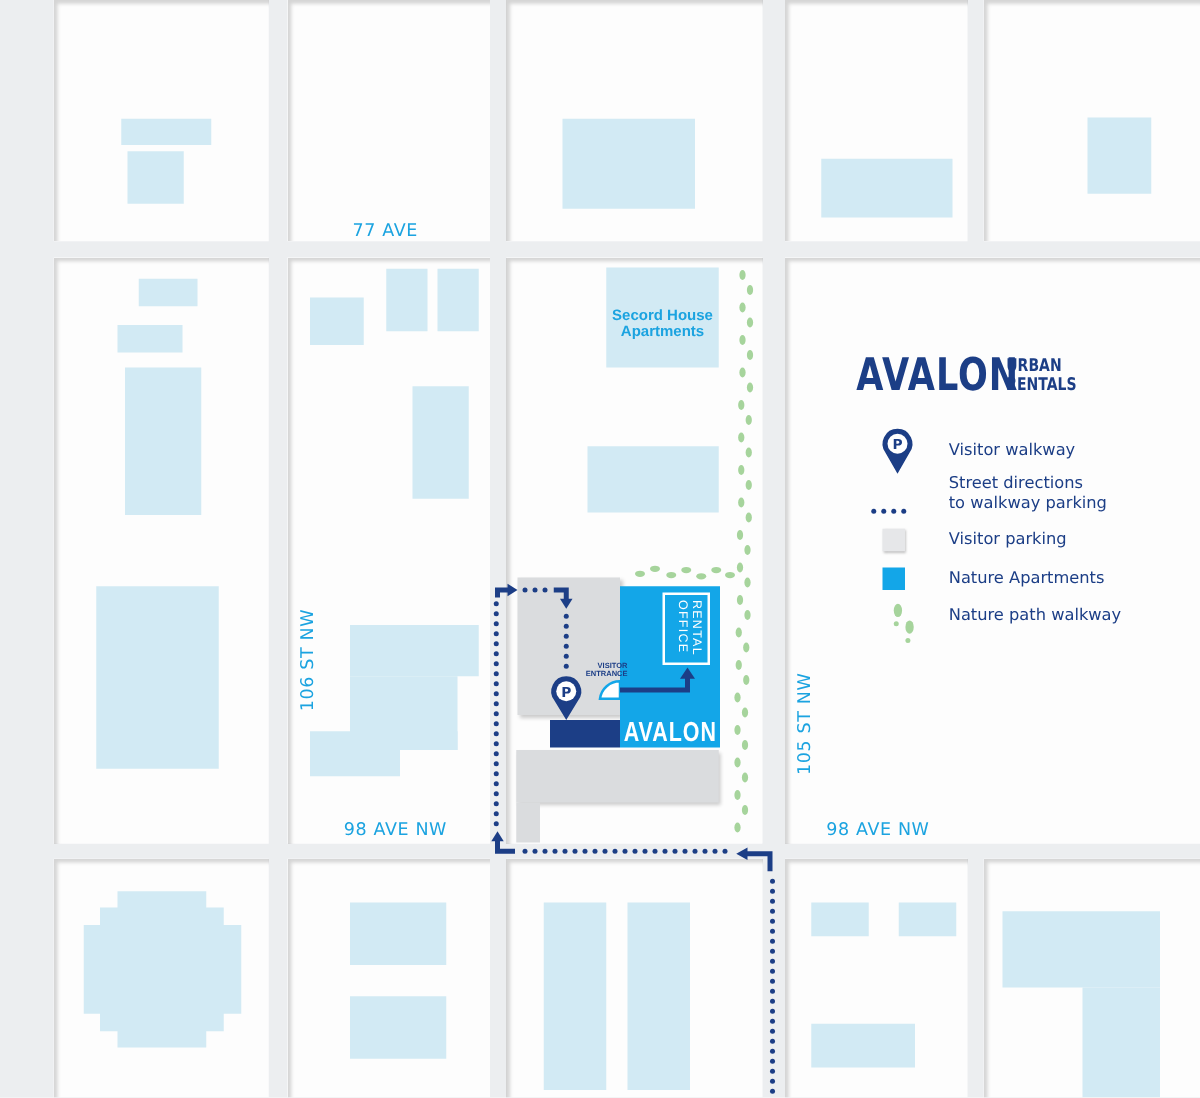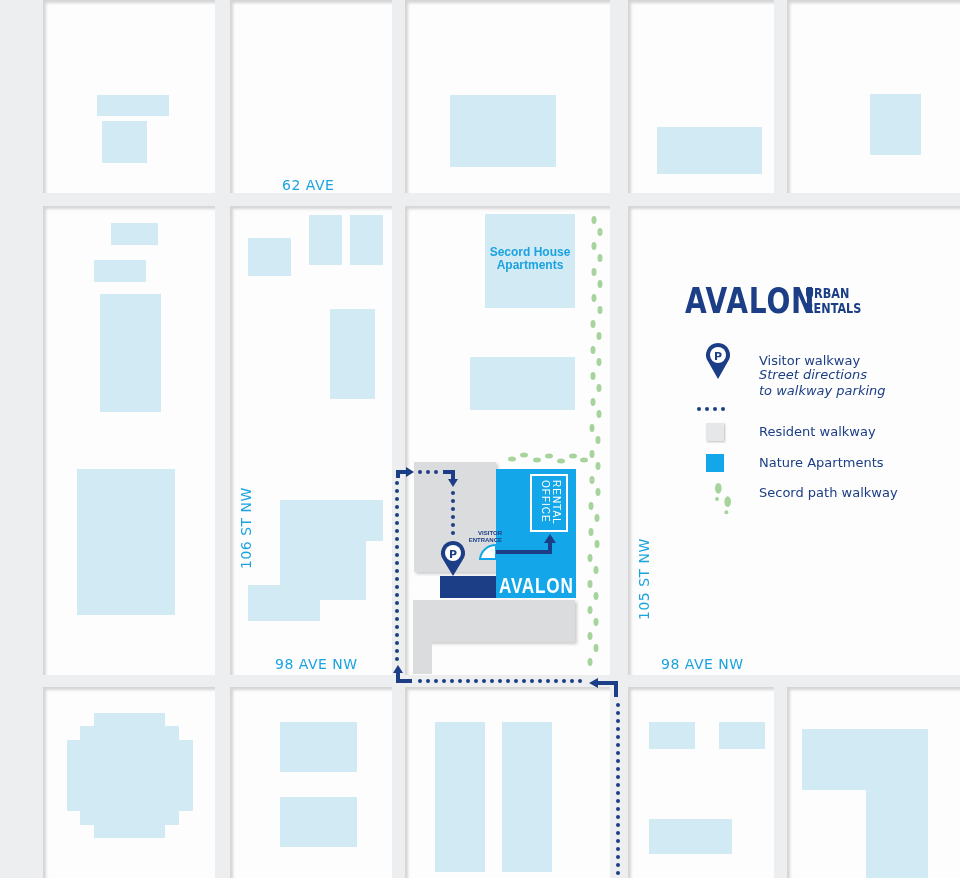--- a/index.html
+++ b/index.html
@@ -55,21 +55,21 @@
   <div class="bldg" style="left:248px;top:238px;width:43px;height:38px;"></div>
   <div class="bldg" style="left:309px;top:215px;width:33px;height:50px;"></div>
   <div class="bldg" style="left:350px;top:215px;width:33px;height:50px;"></div>
   <div class="bldg" style="left:330px;top:309px;width:45px;height:90px;"></div>
 
   <div class="bldg" style="left:280px;top:500px;width:103px;height:41px;"></div>
   <div class="bldg" style="left:280px;top:541px;width:86px;height:59px;"></div>
   <div class="bldg" style="left:248px;top:585px;width:72px;height:36px;"></div>
   <div class="bldg" style="left:320px;top:585px;width:46px;height:15px;"></div>
 
-  <div class="bldg" style="left:485px;top:214px;width:90px;height:94px;">
+  <div class="bldg" style="left:485px;top:214px;width:90px;height:80px;">
     <div style="position:absolute;left:0;top:32px;width:90px;text-align:center;color:#1ba3e0;font-weight:bold;font-size:12px;line-height:13px;">
       <div>Secord House</div>
       <div>Apartments</div>
     </div>
   </div>
   <div class="bldg" style="left:470px;top:357px;width:105px;height:53px;"></div>
 
   <div class="bldg" style="left:94px;top:713px;width:71px;height:125px;"></div>
   <div class="bldg" style="left:80px;top:726px;width:99px;height:99px;"></div>
   <div class="bldg" style="left:67px;top:740px;width:126px;height:71px;"></div>
@@ -93,21 +93,21 @@
     </div>
     <div style="position:absolute;left:3px;top:104px;color:#fff;font-weight:bold;font-size:22px;transform:scaleX(0.78);transform-origin:left top;letter-spacing:1px;">AVALON</div>
   </div>
   <div class="navy-bar" style="left:440px;top:576px;width:56px;height:22px;"></div>
 
   <div style="position:absolute;left:462px;top:530px;width:40px;text-align:right;color:#1c3e86;font-size:6px;font-weight:bold;line-height:7px;">
     <div>VISITOR</div>
     <div>ENTRANCE</div>
   </div>
 
-  <div class="street-label" style="left:282px;top:177px;">62 AVE</div>
+  <div class="street-label" style="left:282px;top:177px;">77 AVE</div>
   <div class="street-label" style="left:275px;top:656px;">98 AVE NW</div>
   <div class="street-label" style="left:661px;top:656px;">98 AVE NW</div>
   <div class="street-label vert" style="left:238px;top:569px;">106 ST NW</div>
   <div class="street-label vert" style="left:636px;top:620px;">105 ST NW</div>
 
   <svg width="960" height="878" viewBox="0 0 960 878">
 
     <g fill="#a6d49c">
 
       <ellipse cx="594" cy="220" rx="2.5" ry="4"></ellipse>
@@ -285,32 +285,32 @@
       <text x="15" y="18.5" text-anchor="middle" font-size="11" font-weight="bold" fill="#1c3e86" font-family="DejaVu Sans, sans-serif">P</text>
     </svg>
     <div class="legend-text" style="top:70px;">Visitor walkway</div>
 
     <svg class="legend-icon" style="left:8px;top:106px;" width="40" height="10" viewBox="0 0 40 10">
       <circle cx="6" cy="5" r="2" fill="#1c3e86"></circle>
         <circle cx="14" cy="5" r="2" fill="#1c3e86"></circle>
       <circle cx="22" cy="5" r="2" fill="#1c3e86"></circle>
         <circle cx="30" cy="5" r="2" fill="#1c3e86"></circle>
     </svg>
-    <div class="legend-text" style="top:84px;font-style:italic;">
+    <div class="legend-text" style="top:96px;">
       <div>Street directions</div>
       <div>to walkway parking</div>
     </div>
 
     <div style="position:absolute;left:21px;top:140px;width:18px;height:18px;background:#e6e7e9;box-shadow:1px 1px 2px rgba(0,0,0,0.25);"></div>
-    <div class="legend-text" style="top:141px;">Resident walkway</div>
+    <div class="legend-text" style="top:141px;">Visitor parking</div>
 
     <div style="position:absolute;left:21px;top:171px;width:18px;height:18px;background:#13a6e8;"></div>
     <div class="legend-text" style="top:172px;">Nature Apartments</div>
 
     <svg class="legend-icon" style="left:20px;top:196px;" width="20" height="30" viewBox="0 0 20 30">
       <ellipse cx="5" cy="7" rx="2.5" ry="4" fill="#a6d49c"></ellipse>
       <ellipse cx="4" cy="15" rx="1.5" ry="1.5" fill="#a6d49c"></ellipse>
       <ellipse cx="12" cy="17" rx="2.5" ry="4" fill="#a6d49c"></ellipse>
       <ellipse cx="11" cy="25" rx="1.5" ry="1.5" fill="#a6d49c"></ellipse>
     </svg>
-    <div class="legend-text" style="top:202px;">Secord path walkway</div>
+    <div class="legend-text" style="top:202px;">Nature path walkway</div>
   </div>
 </div>
 
 </body></html>

